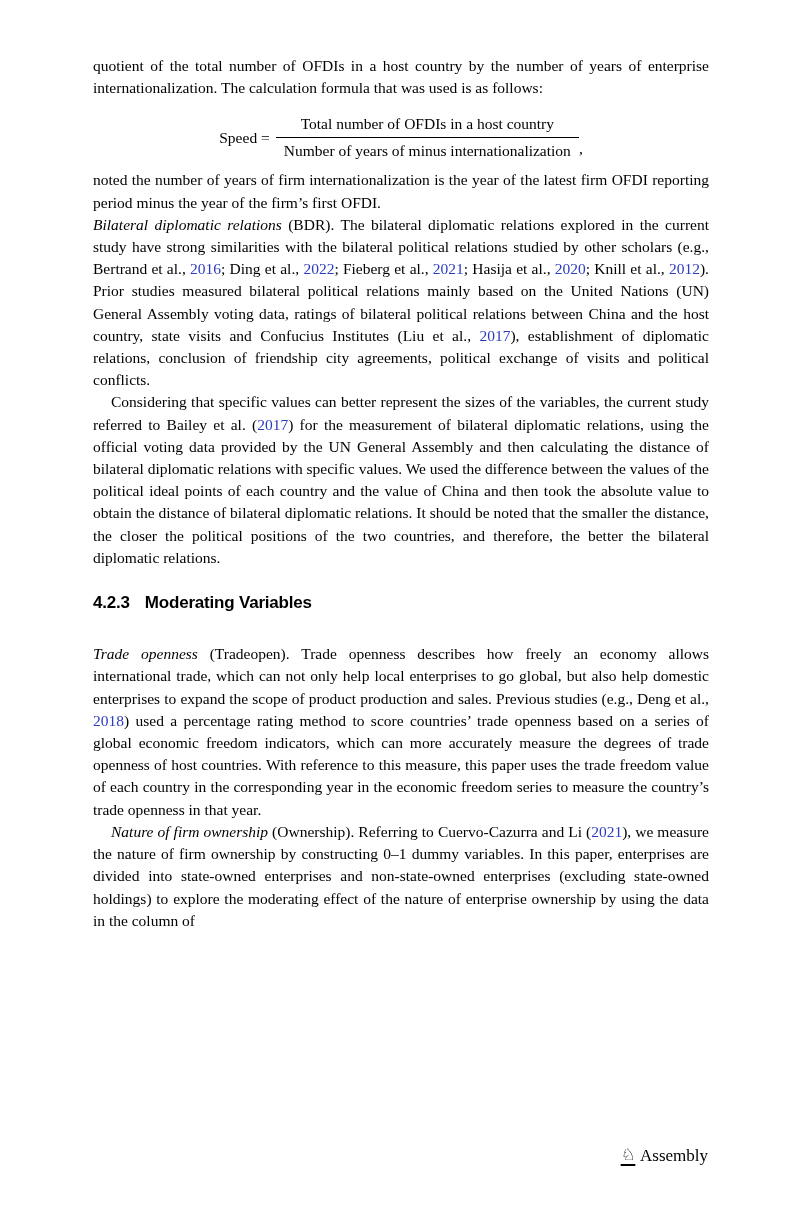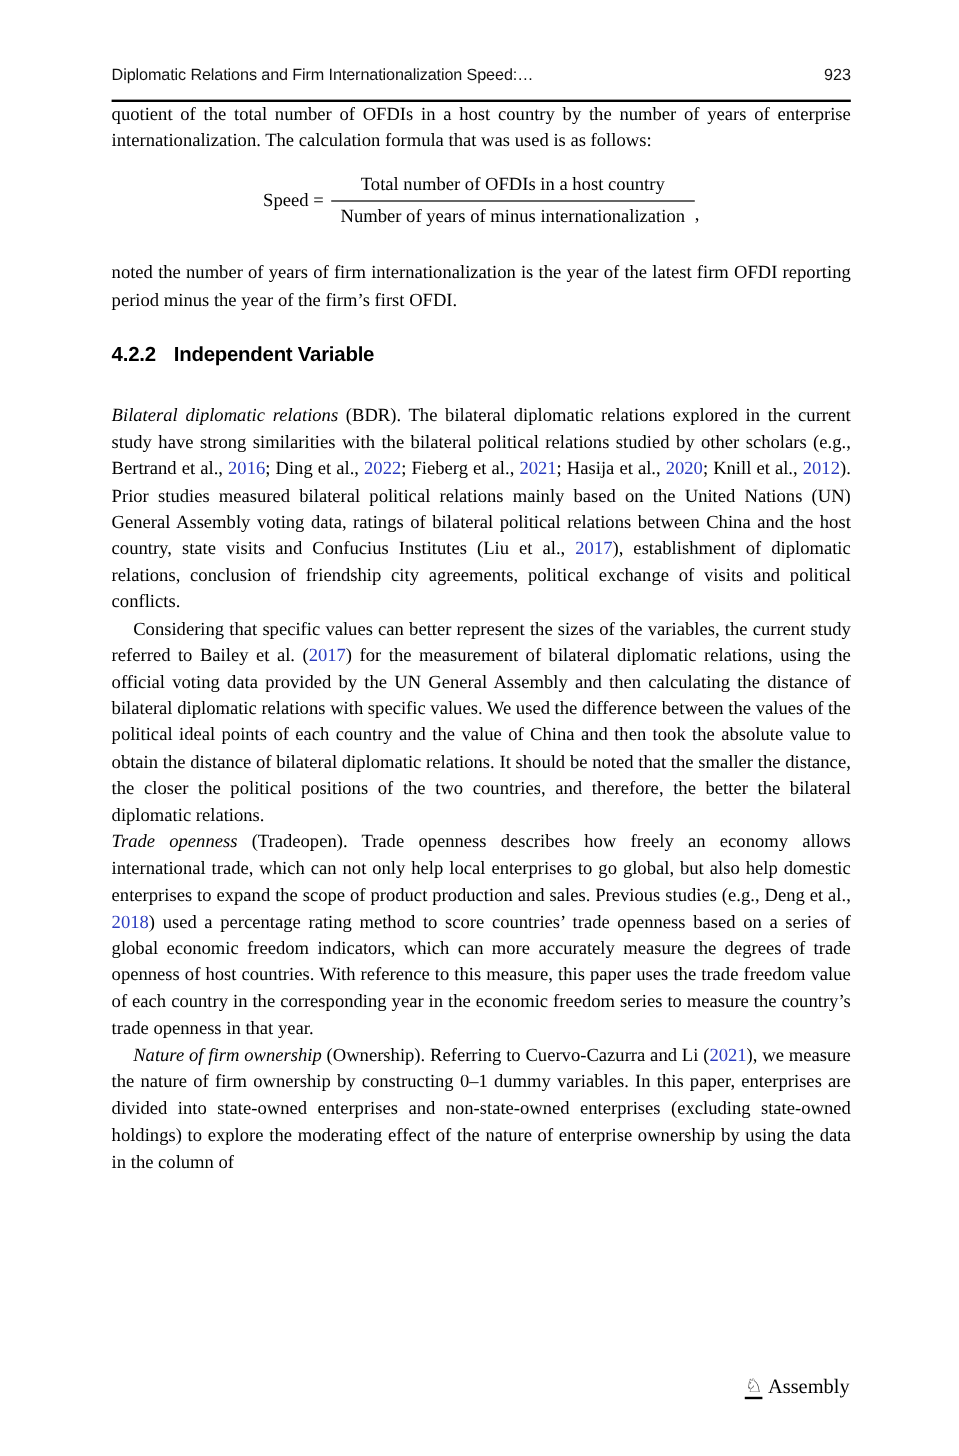--- a/index.html
+++ b/index.html
@@ -27,21 +27,21 @@
   }
   
   .copy { font-size: 15.5px; line-height: 22.2px; text-align: justify; }
   .copy p { margin: 0; }
   .p-first { margin-top: 13px; }
   .indent { text-indent: 18px; }
   .it { font-style: italic; }
   a.cite { color: var(--link); text-decoration: none; cursor: pointer; }
   
   .formula {
-    margin: 15px 0 26px;
+    margin: 15px 0 8px;
     display: flex; justify-content: center; align-items: center;
     font-size: 15.5px; line-height: 20px; text-align: center;
   }
   .formula .lhs { margin-right: 6px; white-space: nowrap; }
   .frac { display: inline-flex; flex-direction: column; }
   .frac .num { padding: 0 8px 3px; }
   .frac .den { border-top: 1.4px solid #000; padding: 3px 8px 0; }
   .formula .trail { align-self: flex-end; padding-bottom: 2px; }
   
   .sec-heading {
@@ -62,49 +62,45 @@
     font-size: 16px; line-height: 1;
     border-bottom: 2px solid #000; padding-bottom: 1px;
     transform: scaleX(1.05);
   }
 </style>
 </head>
 <body>
 
 <div class="page">
 
-  <div class="running-head">
-    <span>Diplomatic Relations and Firm Internationalization Speed:…</span>
-    <span>923</span>
-  </div>
 
   <div class="copy">
 
     <p class="p-first">quotient of the total number of OFDIs in a host country by the number of years of enterprise internationalization. The calculation formula that was used is as follows:</p>
 
     <div class="formula">
       <span class="lhs"><span>Speed</span> <span>=</span></span>
       <span class="frac">
         <span class="num">Total number of OFDIs in a host country</span>
         <span class="den">Number of years of minus internationalization</span>
       </span>
       <span class="trail">,</span>
     </div>
 
     <p>noted the number of years of firm internationalization is the year of the latest firm OFDI reporting period minus the year of the firm’s first OFDI.</p>
 
-    <h2 class="sec-heading">
-      <span>4.2.2</span>
-      <span>Independent Variable</span>
-    </h2>
 
     <p><span class="it">Bilateral diplomatic relations</span><span> (BDR). The bilateral diplomatic relations explored in the current study have strong similarities with the bilateral political relations studied by other scholars (e.g., Bertrand et al., </span><a class="cite">2016</a><span>; Ding et al., </span><a class="cite">2022</a><span>; Fieberg et al., </span><a class="cite">2021</a><span>; Hasija et al., </span><a class="cite">2020</a><span>; Knill et al., </span><a class="cite">2012</a><span>). Prior studies measured bilateral political relations mainly based on the United Nations (UN) General Assembly voting data, ratings of bilateral political relations between China and the host country, state visits and Confucius Institutes (Liu et al., </span><a class="cite">2017</a><span>), establishment of diplomatic relations, conclusion of friendship city agreements, political exchange of visits and political conflicts.</span></p>
 
     <p class="indent"><span>Considering that specific values can better represent the sizes of the variables, the current study referred to Bailey et al. (</span><a class="cite">2017</a><span>) for the measurement of bilateral diplomatic relations, using the official voting data provided by the UN General Assembly and then calculating the distance of bilateral diplomatic relations with specific values. We used the difference between the values of the political ideal points of each country and the value of China and then took the absolute value to obtain the distance of bilateral diplomatic relations. It should be noted that the smaller the distance, the closer the political positions of the two countries, and therefore, the better the bilateral diplomatic relations.</span></p>
 
+    <h2 class="sec-heading">
+      <span>4.2.3</span>
+      <span>Moderating Variables</span>
+    </h2>
 
     <p><span class="it">Trade openness</span><span> (Tradeopen). Trade openness describes how freely an economy allows international trade, which can not only help local enterprises to go global, but also help domestic enterprises to expand the scope of product production and sales. Previous studies (e.g., Deng et al., </span><a class="cite">2018</a><span>) used a percentage rating method to score countries’ trade openness based on a series of global economic freedom indicators, which can more accurately measure the degrees of trade openness of host countries. With reference to this measure, this paper uses the trade freedom value of each country in the corresponding year in the economic freedom series to measure the country’s trade openness in that year.</span></p>
 
     <p class="indent"><span class="it">Nature of firm ownership</span><span> (Ownership). Referring to Cuervo-Cazurra and Li (</span><a class="cite">2021</a><span>), we measure the nature of firm ownership by constructing 0–1 dummy variables. In this paper, enterprises are divided into state-owned enterprises and non-state-owned enterprises (excluding state-owned holdings) to explore the moderating effect of the nature of enterprise ownership by using the data in the column of</span></p>
 
   </div>
 
   <div class="footer">
     <span class="knight">♘</span>
     <span>Assembly</span>

